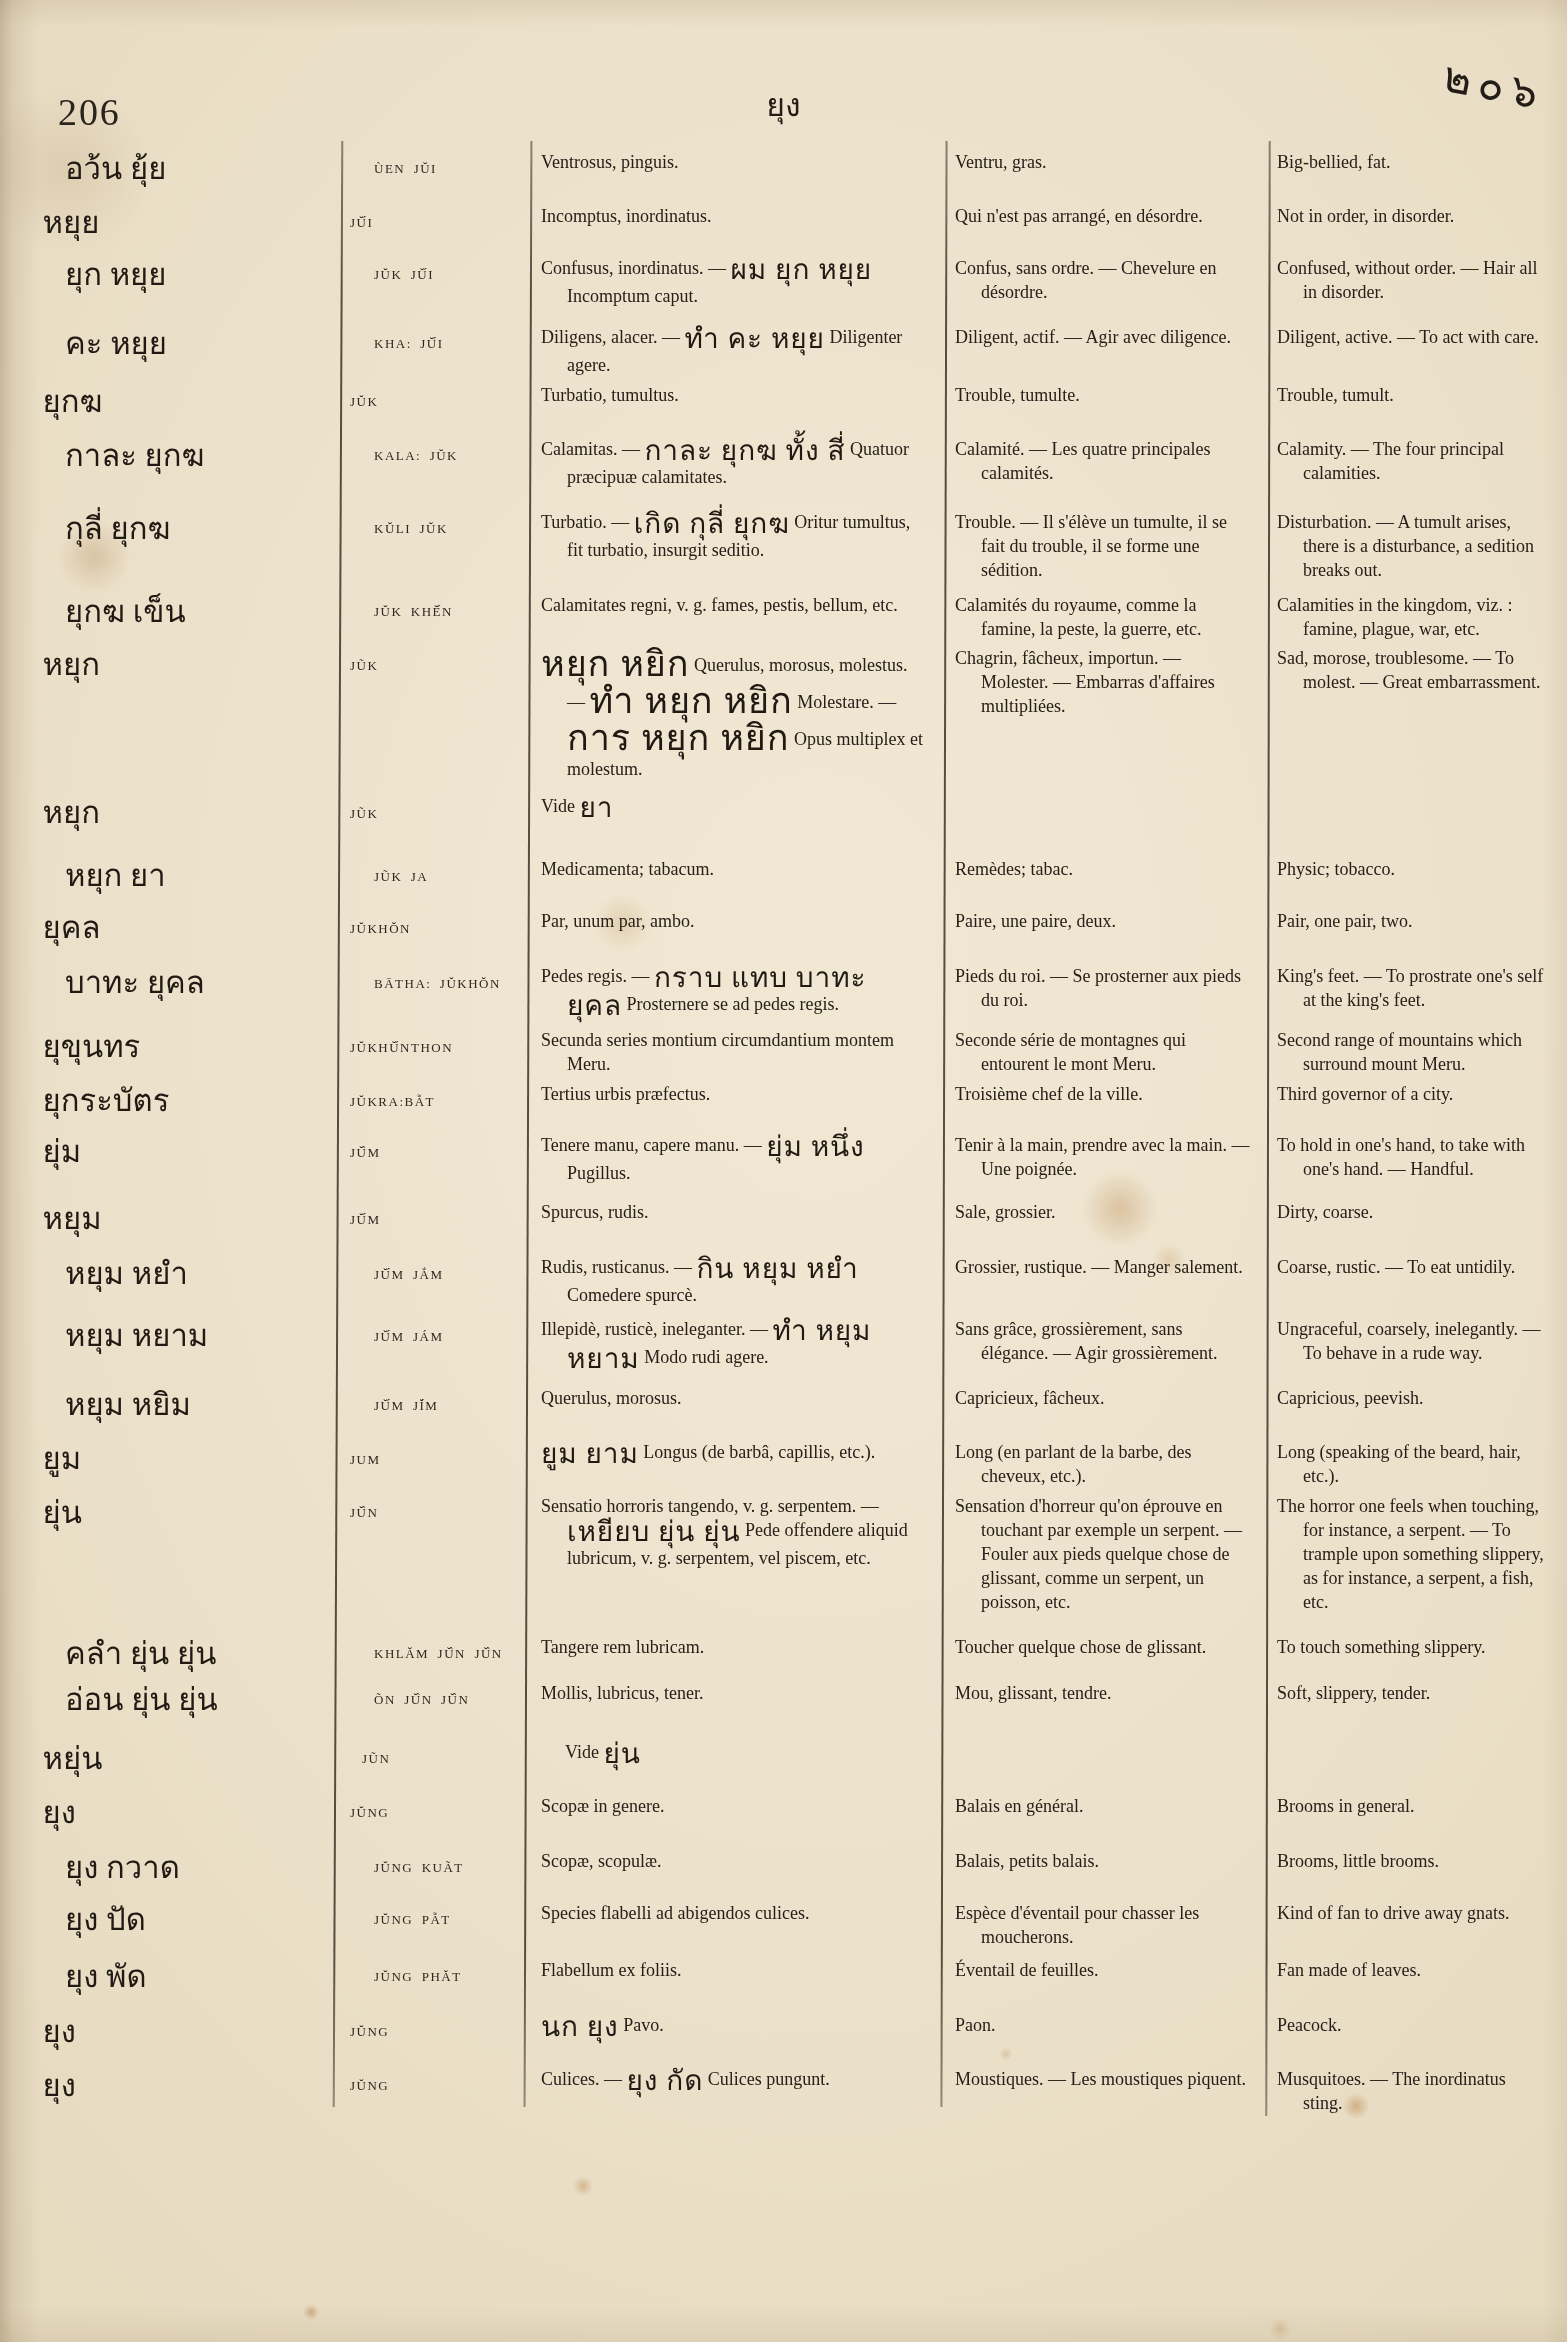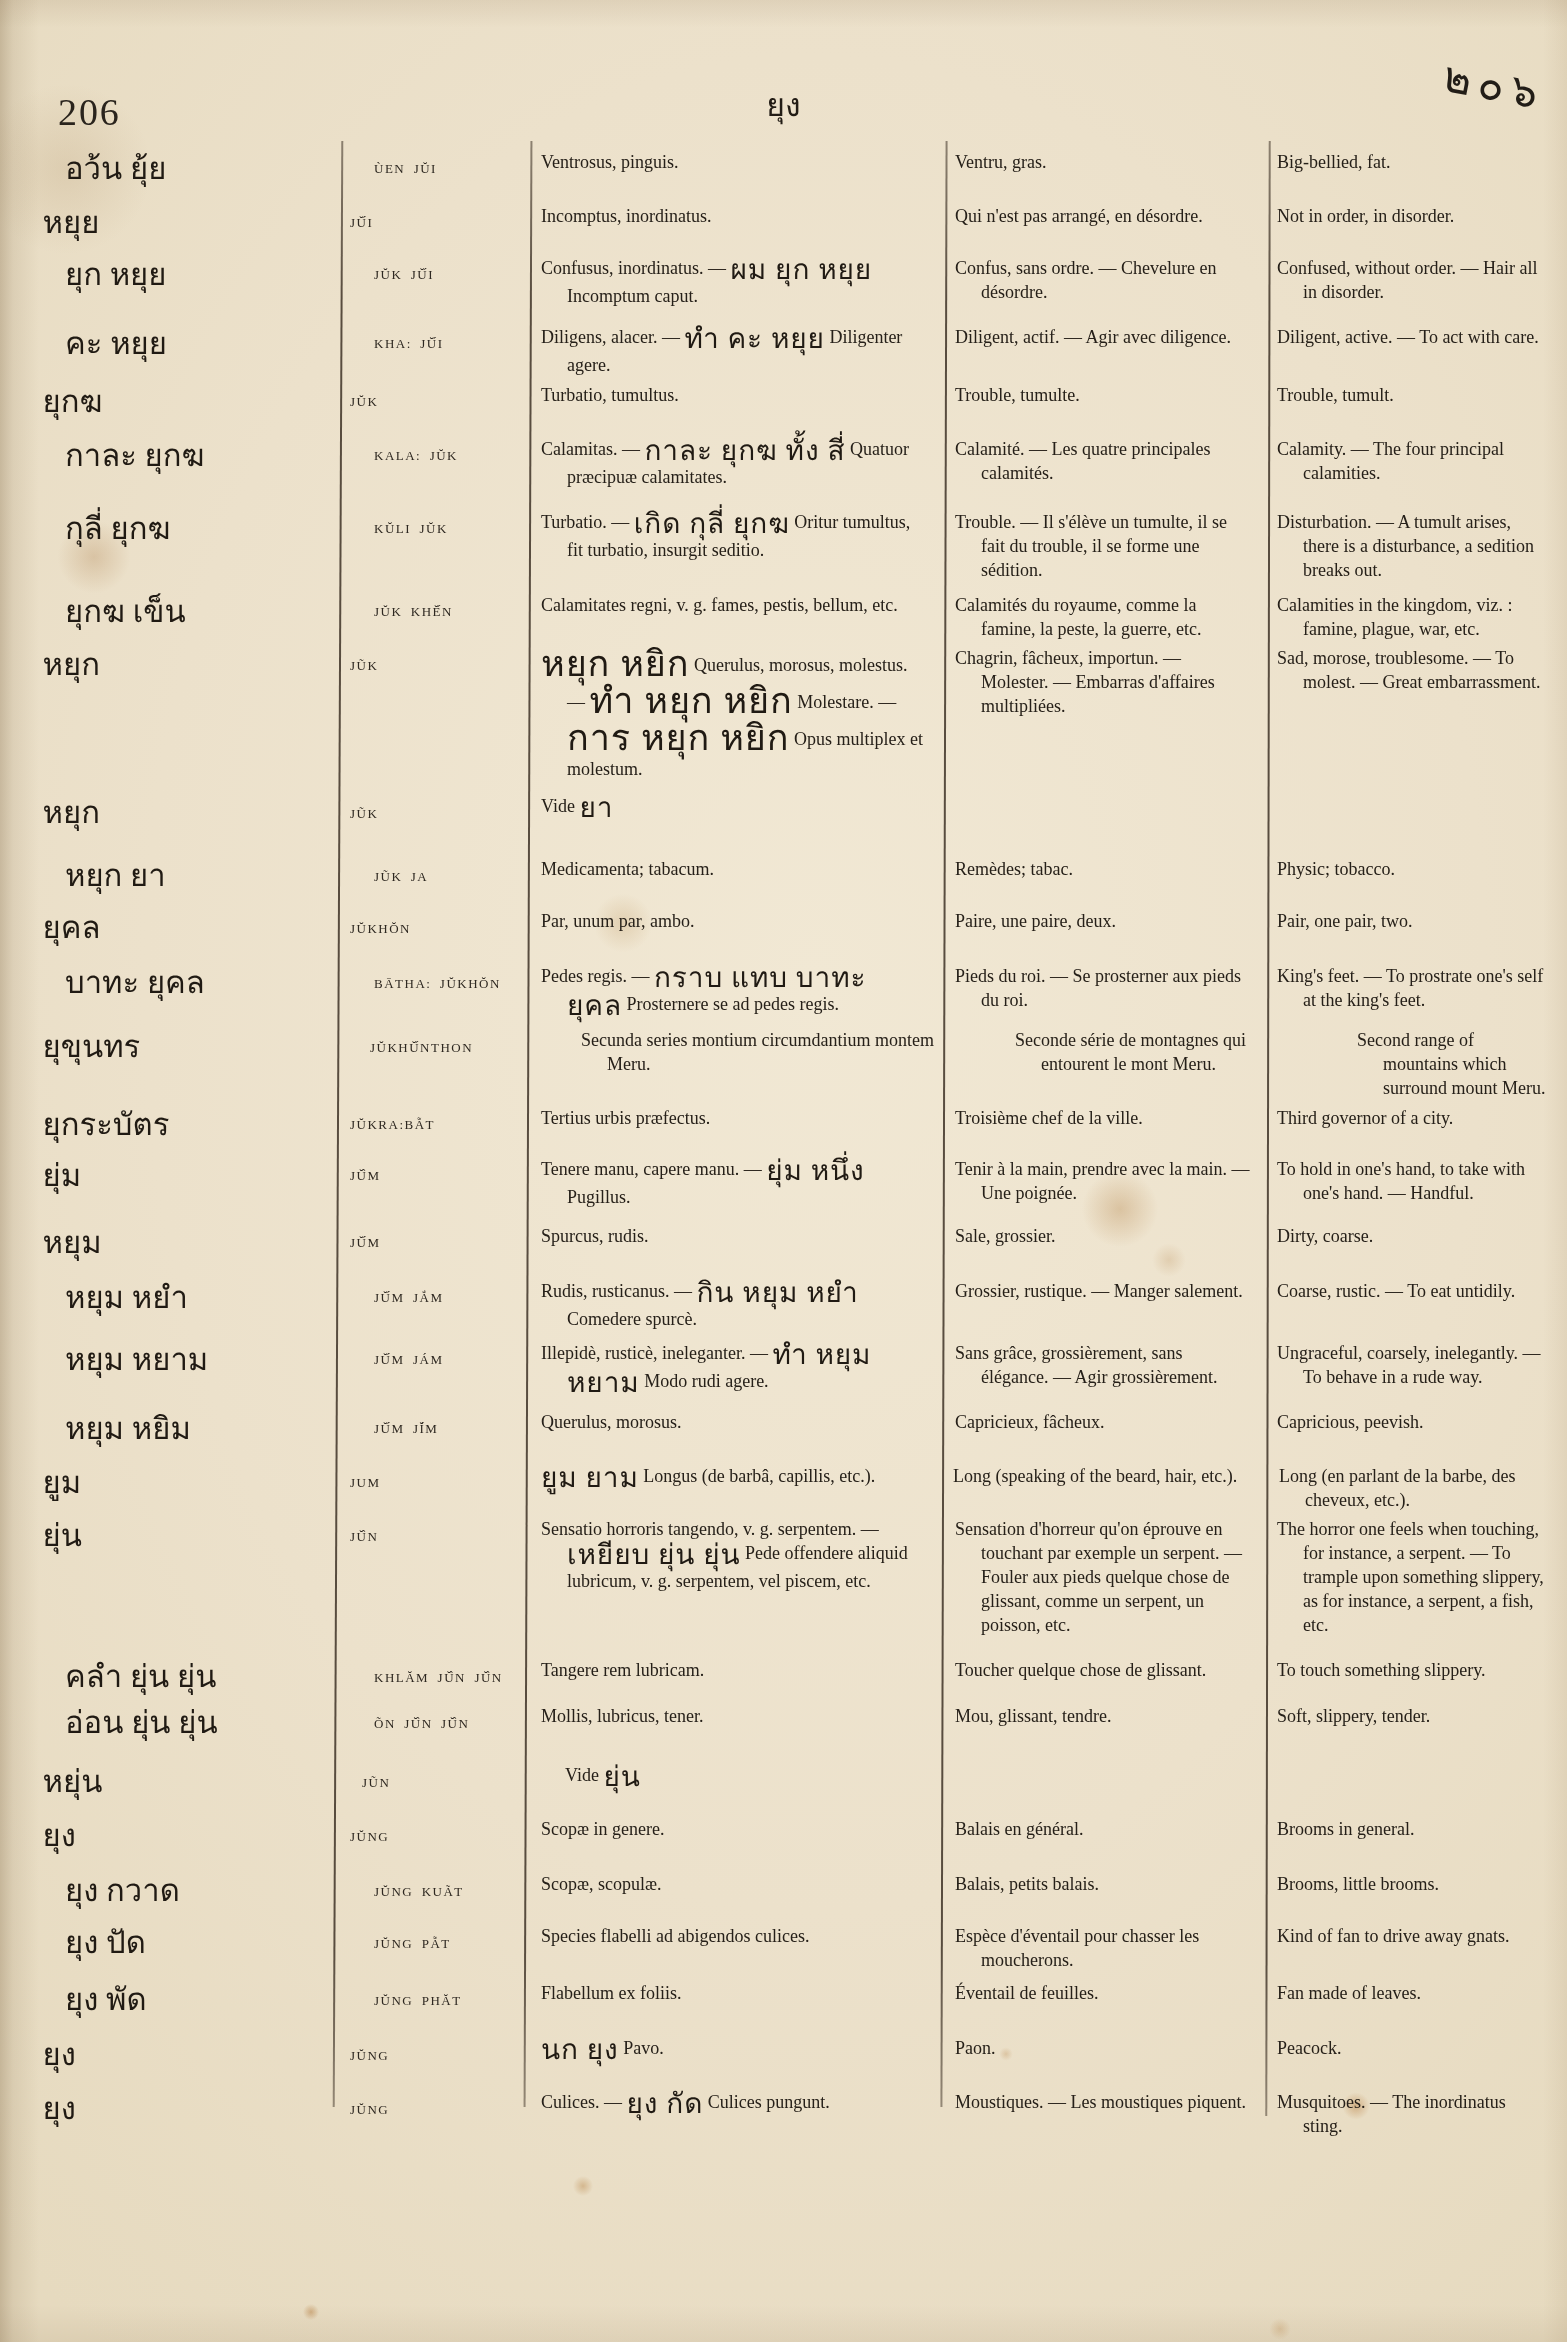--- a/index.html
+++ b/index.html
@@ -182,21 +182,21 @@
       <div class="cell c-def c-french">Paire, une paire, deux.</div>
       <div class="cell c-def c-english">Pair, one pair, two.</div>
     </div>
     <div class="row sub" style="min-height: 64px;">
       <div class="cell c-thai">บาทะ ยุคล</div>
       <div class="cell c-roman">BĀTHA: JŬKHŎN</div>
       <div class="cell c-def c-latin"><span class="seg-l">Pedes regis. — </span><span class="seg-t">กราบ แทบ บาทะ ยุคล</span><span class="seg-l"> Prosternere se ad pedes regis.</span></div>
       <div class="cell c-def c-french">Pieds du roi. — Se prosterner aux pieds du roi.</div>
       <div class="cell c-def c-english">King's feet. — To prostrate one's self at the king's feet.</div>
     </div>
-    <div class="row" style="min-height: 54px; gap: 20px;">
+    <div class="row" style="min-height: 54px;">
       <div class="cell c-thai">ยุขุนทร</div>
       <div class="cell c-roman">JŬKHŬ́NTHON</div>
       <div class="cell c-def c-latin"><span class="seg-l">Secunda series montium circumdantium montem Meru.</span></div>
       <div class="cell c-def c-french">Seconde série de montagnes qui entourent le mont Meru.</div>
       <div class="cell c-def c-english">Second range of mountains which surround mount Meru.</div>
     </div>
     <div class="row" style="min-height: 51px;">
       <div class="cell c-thai">ยุกระบัตร</div>
       <div class="cell c-roman">JŬKRA:BẴT</div>
       <div class="cell c-def c-latin"><span class="seg-l">Tertius urbis præfectus.</span></div>
@@ -235,22 +235,22 @@
       <div class="cell c-thai">หยุม หยิม</div>
       <div class="cell c-roman">JŬ́M JĬ́M</div>
       <div class="cell c-def c-latin"><span class="seg-l">Querulus, morosus.</span></div>
       <div class="cell c-def c-french">Capricieux, fâcheux.</div>
       <div class="cell c-def c-english">Capricious, peevish.</div>
     </div>
     <div class="row" style="min-height: 53px;">
       <div class="cell c-thai">ยูม</div>
       <div class="cell c-roman">JUM</div>
       <div class="cell c-def c-latin"><span class="seg-t">ยูม ยาม</span><span class="seg-l"> Longus (de barbâ, capillis, etc.).</span></div>
+      <div class="cell c-def c-french">Long (en parlant de la barbe, des cheveux, etc.).</div>
       <div class="cell c-def c-english">Long (speaking of the beard, hair, etc.).</div>
-      <div class="cell c-def c-french">Long (en parlant de la barbe, des cheveux, etc.).</div>
     </div>
     <div class="row" style="min-height: 141px;">
       <div class="cell c-thai">ยุ่น</div>
       <div class="cell c-roman">JŬ̀N</div>
       <div class="cell c-def c-latin"><span class="seg-l">Sensatio horroris tangendo, v. g. serpentem. — </span><span class="seg-t">เหยียบ ยุ่น ยุ่น</span><span class="seg-l"> Pede offendere aliquid lubricum, v. g. serpentem, vel piscem, etc.</span></div>
       <div class="cell c-def c-french">Sensation d'horreur qu'on éprouve en touchant par exemple un serpent. — Fouler aux pieds quelque chose de glissant, comme un serpent, un poisson, etc.</div>
       <div class="cell c-def c-english">The horror one feels when touching, for instance, a serpent. — To trample upon something slippery, as for instance, a serpent, a fish, etc.</div>
     </div>
     <div class="row sub" style="min-height: 46px;">
       <div class="cell c-thai">คลำ ยุ่น ยุ่น</div>

